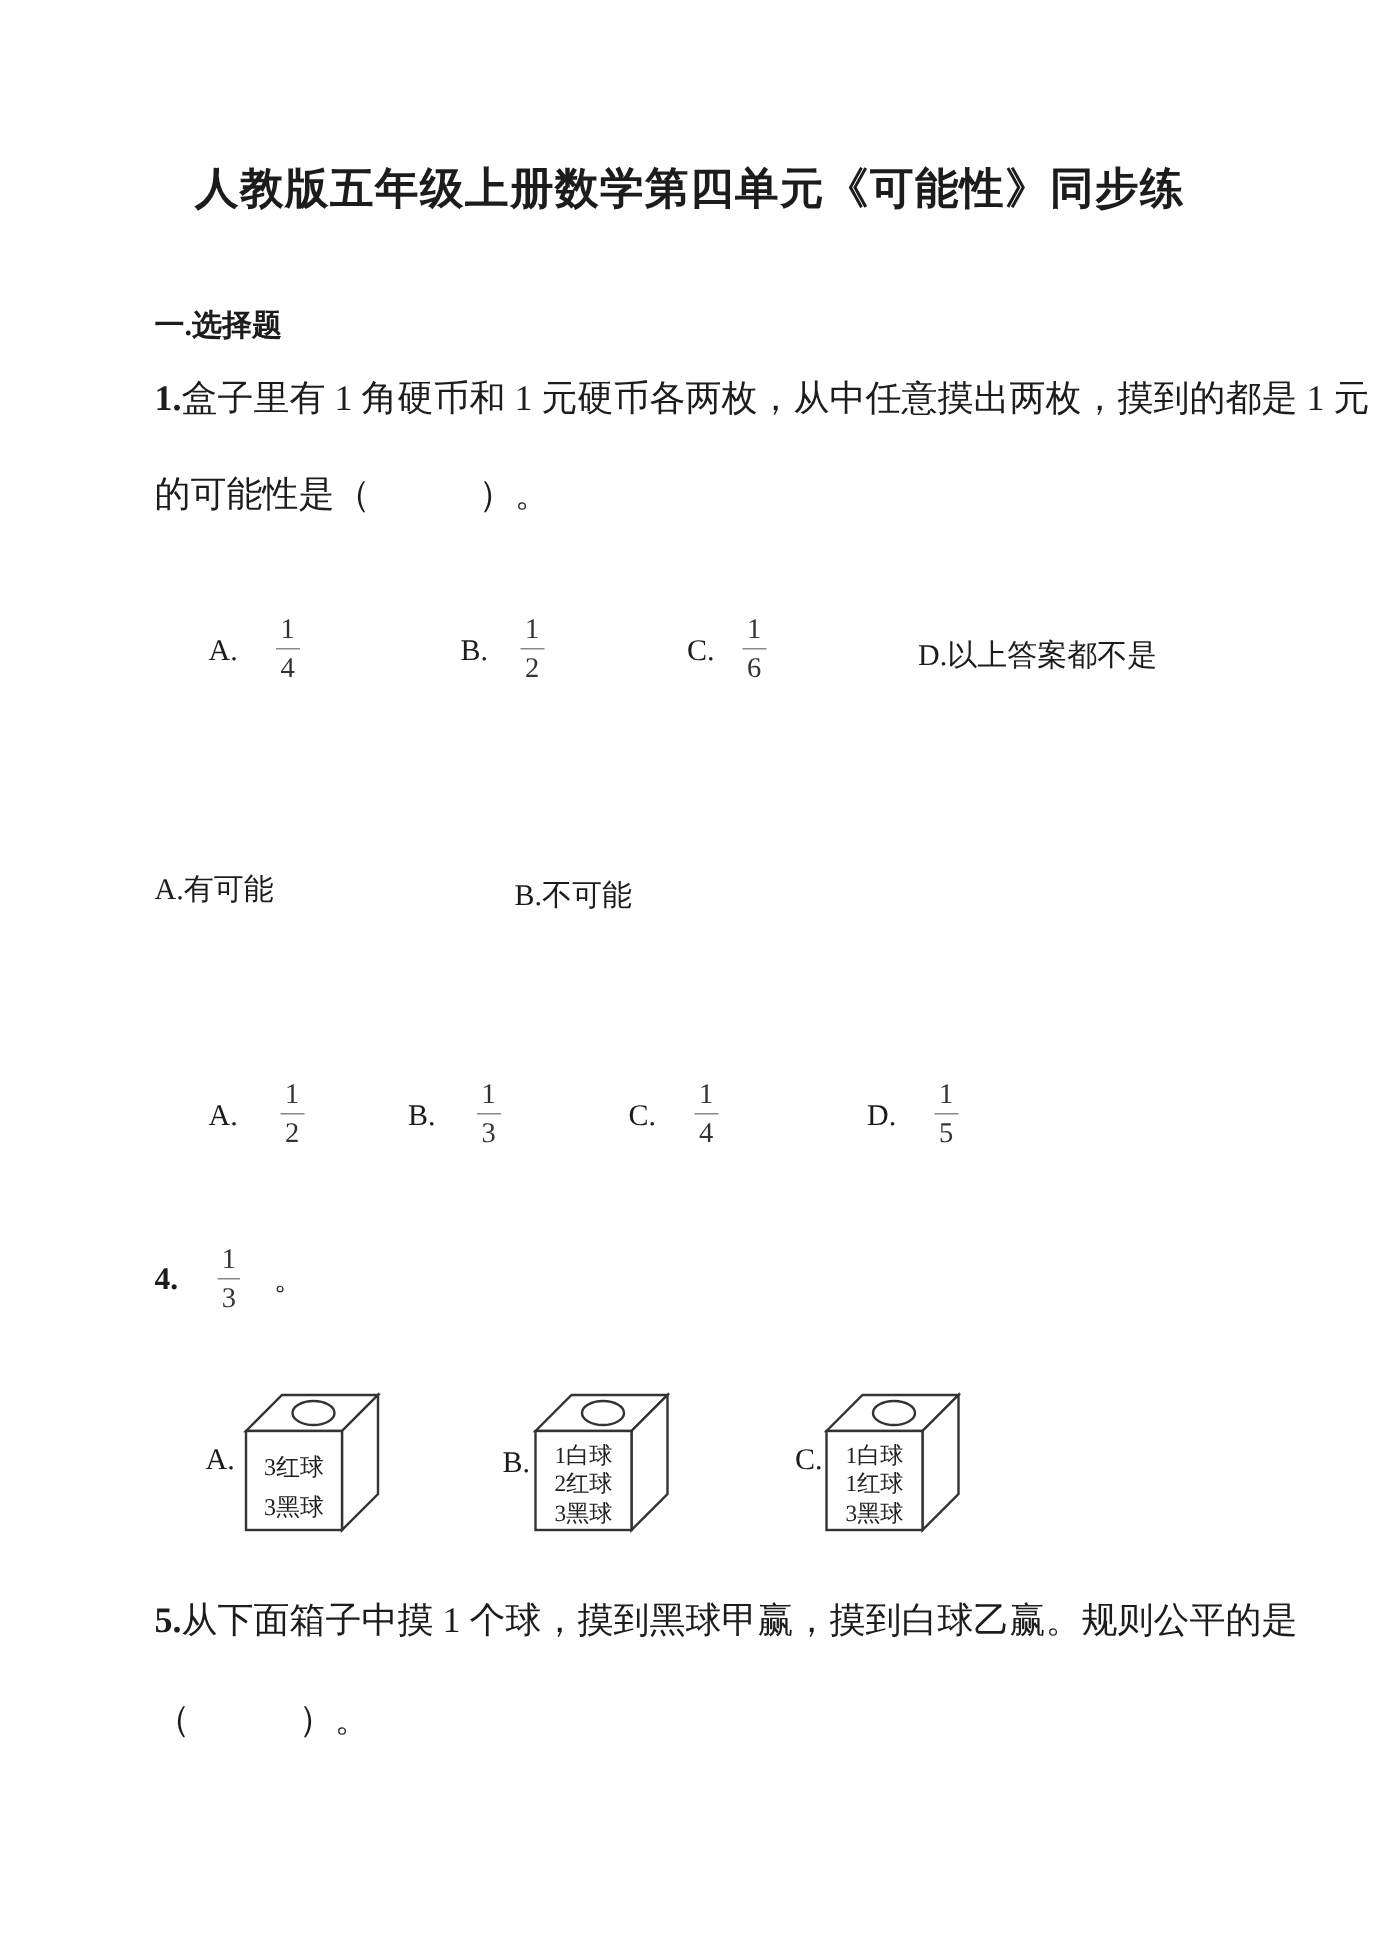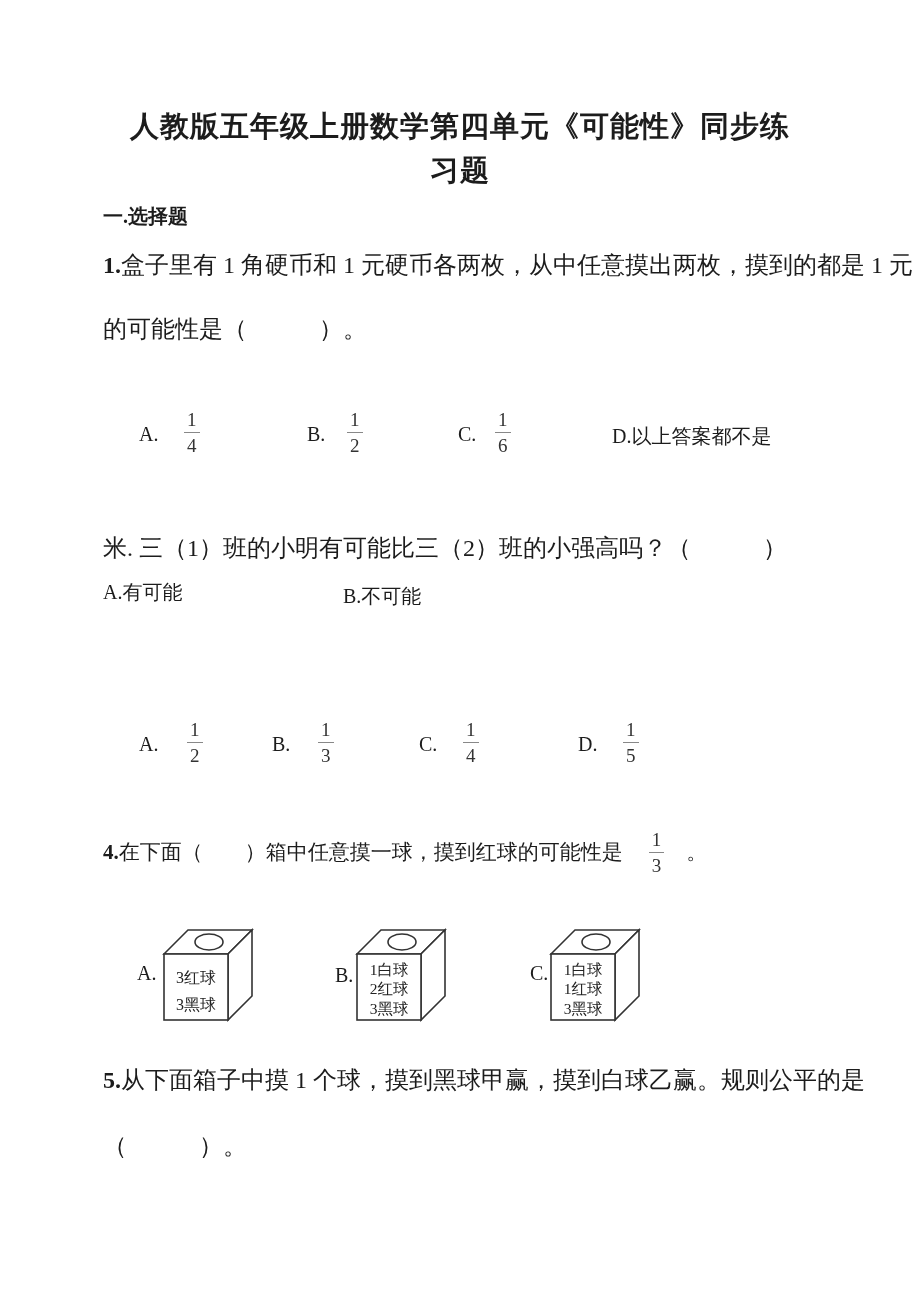--- a/index.html
+++ b/index.html
@@ -79,21 +79,20 @@
     fill: #222222;
   }
 </style>
 </head>
 <body>
 
 <div class="page">
 
   <div class="title">
     <div>人教版五年级上册数学第四单元《可能性》同步练</div>
-    <div>习题</div>
   </div>
 
   <div class="section-heading">一.选择题</div>
 
   <div class="qline" style="top:249px">
     <b class="qnum">1.</b><span>盒子里有 1 角硬币和 1 元硬币各两枚，从中任意摸出两枚，摸到的都是 1 元</span>
   </div>
   <div class="qline" style="top:313px">的可能性是（　　　）。</div>
 
   <div class="opt-row" style="top:410px">
@@ -110,21 +109,20 @@
     <span class="opt-label" style="left:458px; top:13px">C.</span>
     <span class="frac" style="left:495px; top:0">
       <span class="num">1</span>
       <span class="den">6</span>
     </span>
     <span class="opt-label" style="left:612px; top:13px">
       <span>D.</span><span>以上答案都不是</span>
     </span>
   </div>
 
-  <div class="qline" style="top:532px">米. 三（1）班的小明有可能比三（2）班的小强高吗？（　　　）</div>
 
   <div class="opt-row" style="top:579px; height:34px">
     <span class="opt-label" style="left:103px; top:0">
       <span>A.</span><span>有可能</span>
     </span>
     <span class="opt-label" style="left:343px; top:4px">
       <span>B.</span><span>不可能</span>
     </span>
   </div>
 
@@ -147,21 +145,20 @@
     </span>
     <span class="opt-label" style="left:578px; top:13px">D.</span>
     <span class="frac" style="left:623px; top:0">
       <span class="num">1</span>
       <span class="den">5</span>
     </span>
   </div>
 
   <div class="q4-line">
     <b class="qnum">4.</b>
-      <span>在下面（　　）箱中任意摸一球，摸到红球的可能性是</span>
     <span class="frac-inline">
       <span class="num">1</span>
       <span class="den">3</span>
     </span>
     <span class="q4-period">。</span>
   </div>
 
   <div class="boxes-row">
 
     <span class="box-label" style="left:137px; top:44px">A.</span>

